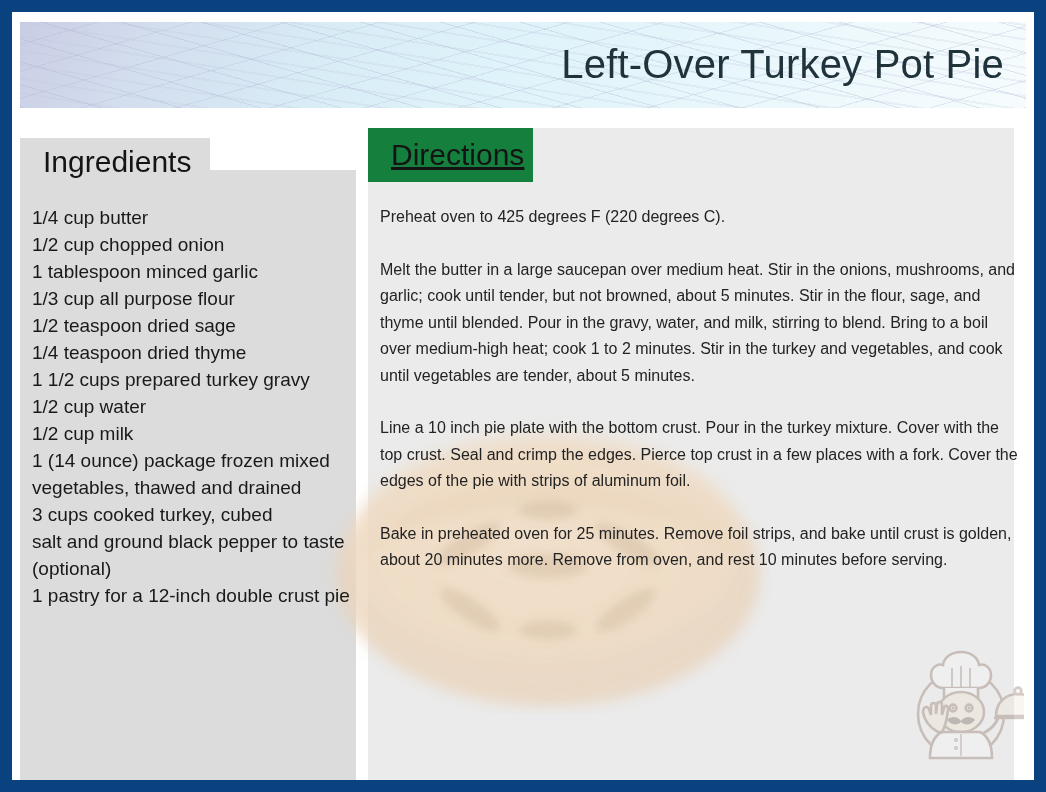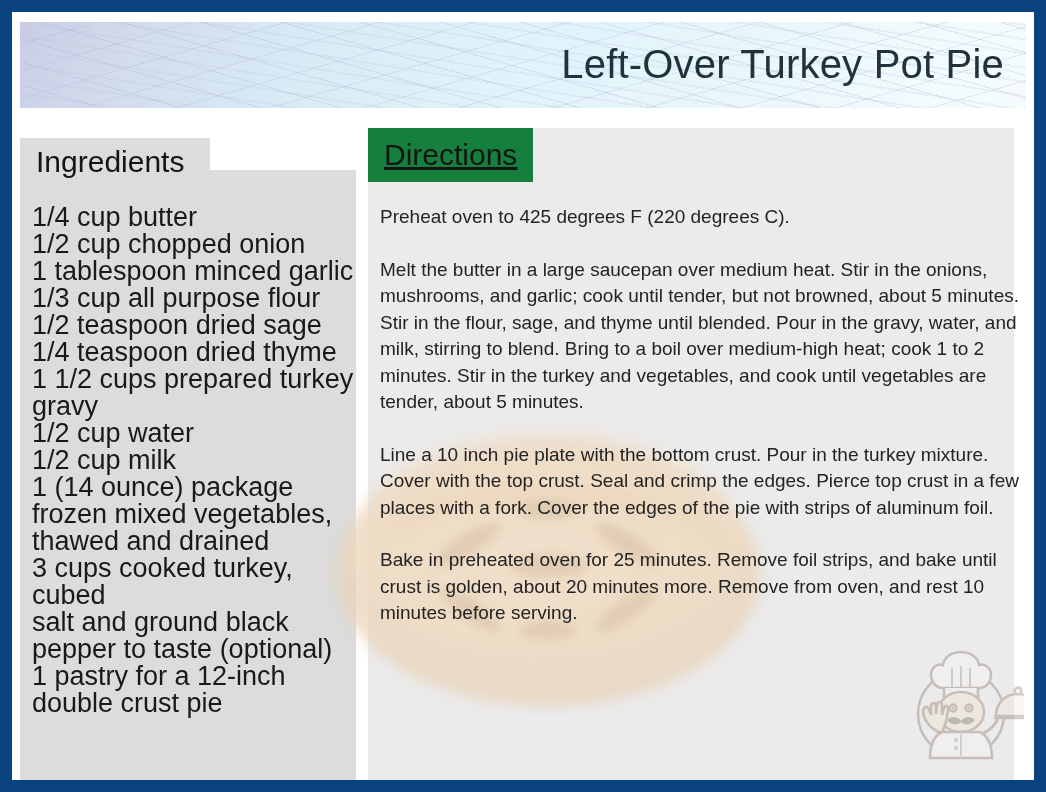--- a/index.html
+++ b/index.html
@@ -104,21 +104,21 @@
 
   
   .header-tab {
     position: absolute;
     z-index: 4;
     color: #141414;
     font-size: 30px;
     line-height: 1;
     display: flex;
     align-items: center;
-    padding-left: 16px;
+    padding-left: 23px;
     box-sizing: border-box;
   }
   #ingredients-header {
     left: 8px;
     top: 126px;
     width: 190px;
     height: 48px;
     background: #dcdcdc;
   }
   #directions-header {
@@ -130,35 +130,35 @@
     text-decoration: underline;
   }
 
   
   #ingredients-list {
     position: absolute;
     z-index: 5;
     left: 20px;
     top: 192px;
     width: 338px;
-    font-size: 27px;
+    font-size: 19px;
     line-height: 27px;
     color: #191919;
   }
   #ingredients-list .ing-line {
     white-space: pre-wrap;
   }
 
   #directions-body {
     position: absolute;
     z-index: 5;
     left: 368px;
     top: 192px;
     width: 642px;
-    font-size: 19px;
+    font-size: 16px;
     line-height: 26.5px;
     color: #232323;
   }
   #directions-body p {
     margin: 0 0 26px 0;
   }
   #directions-body p:last-child { margin-bottom: 1px; }
 
   
   #chef-logo {

